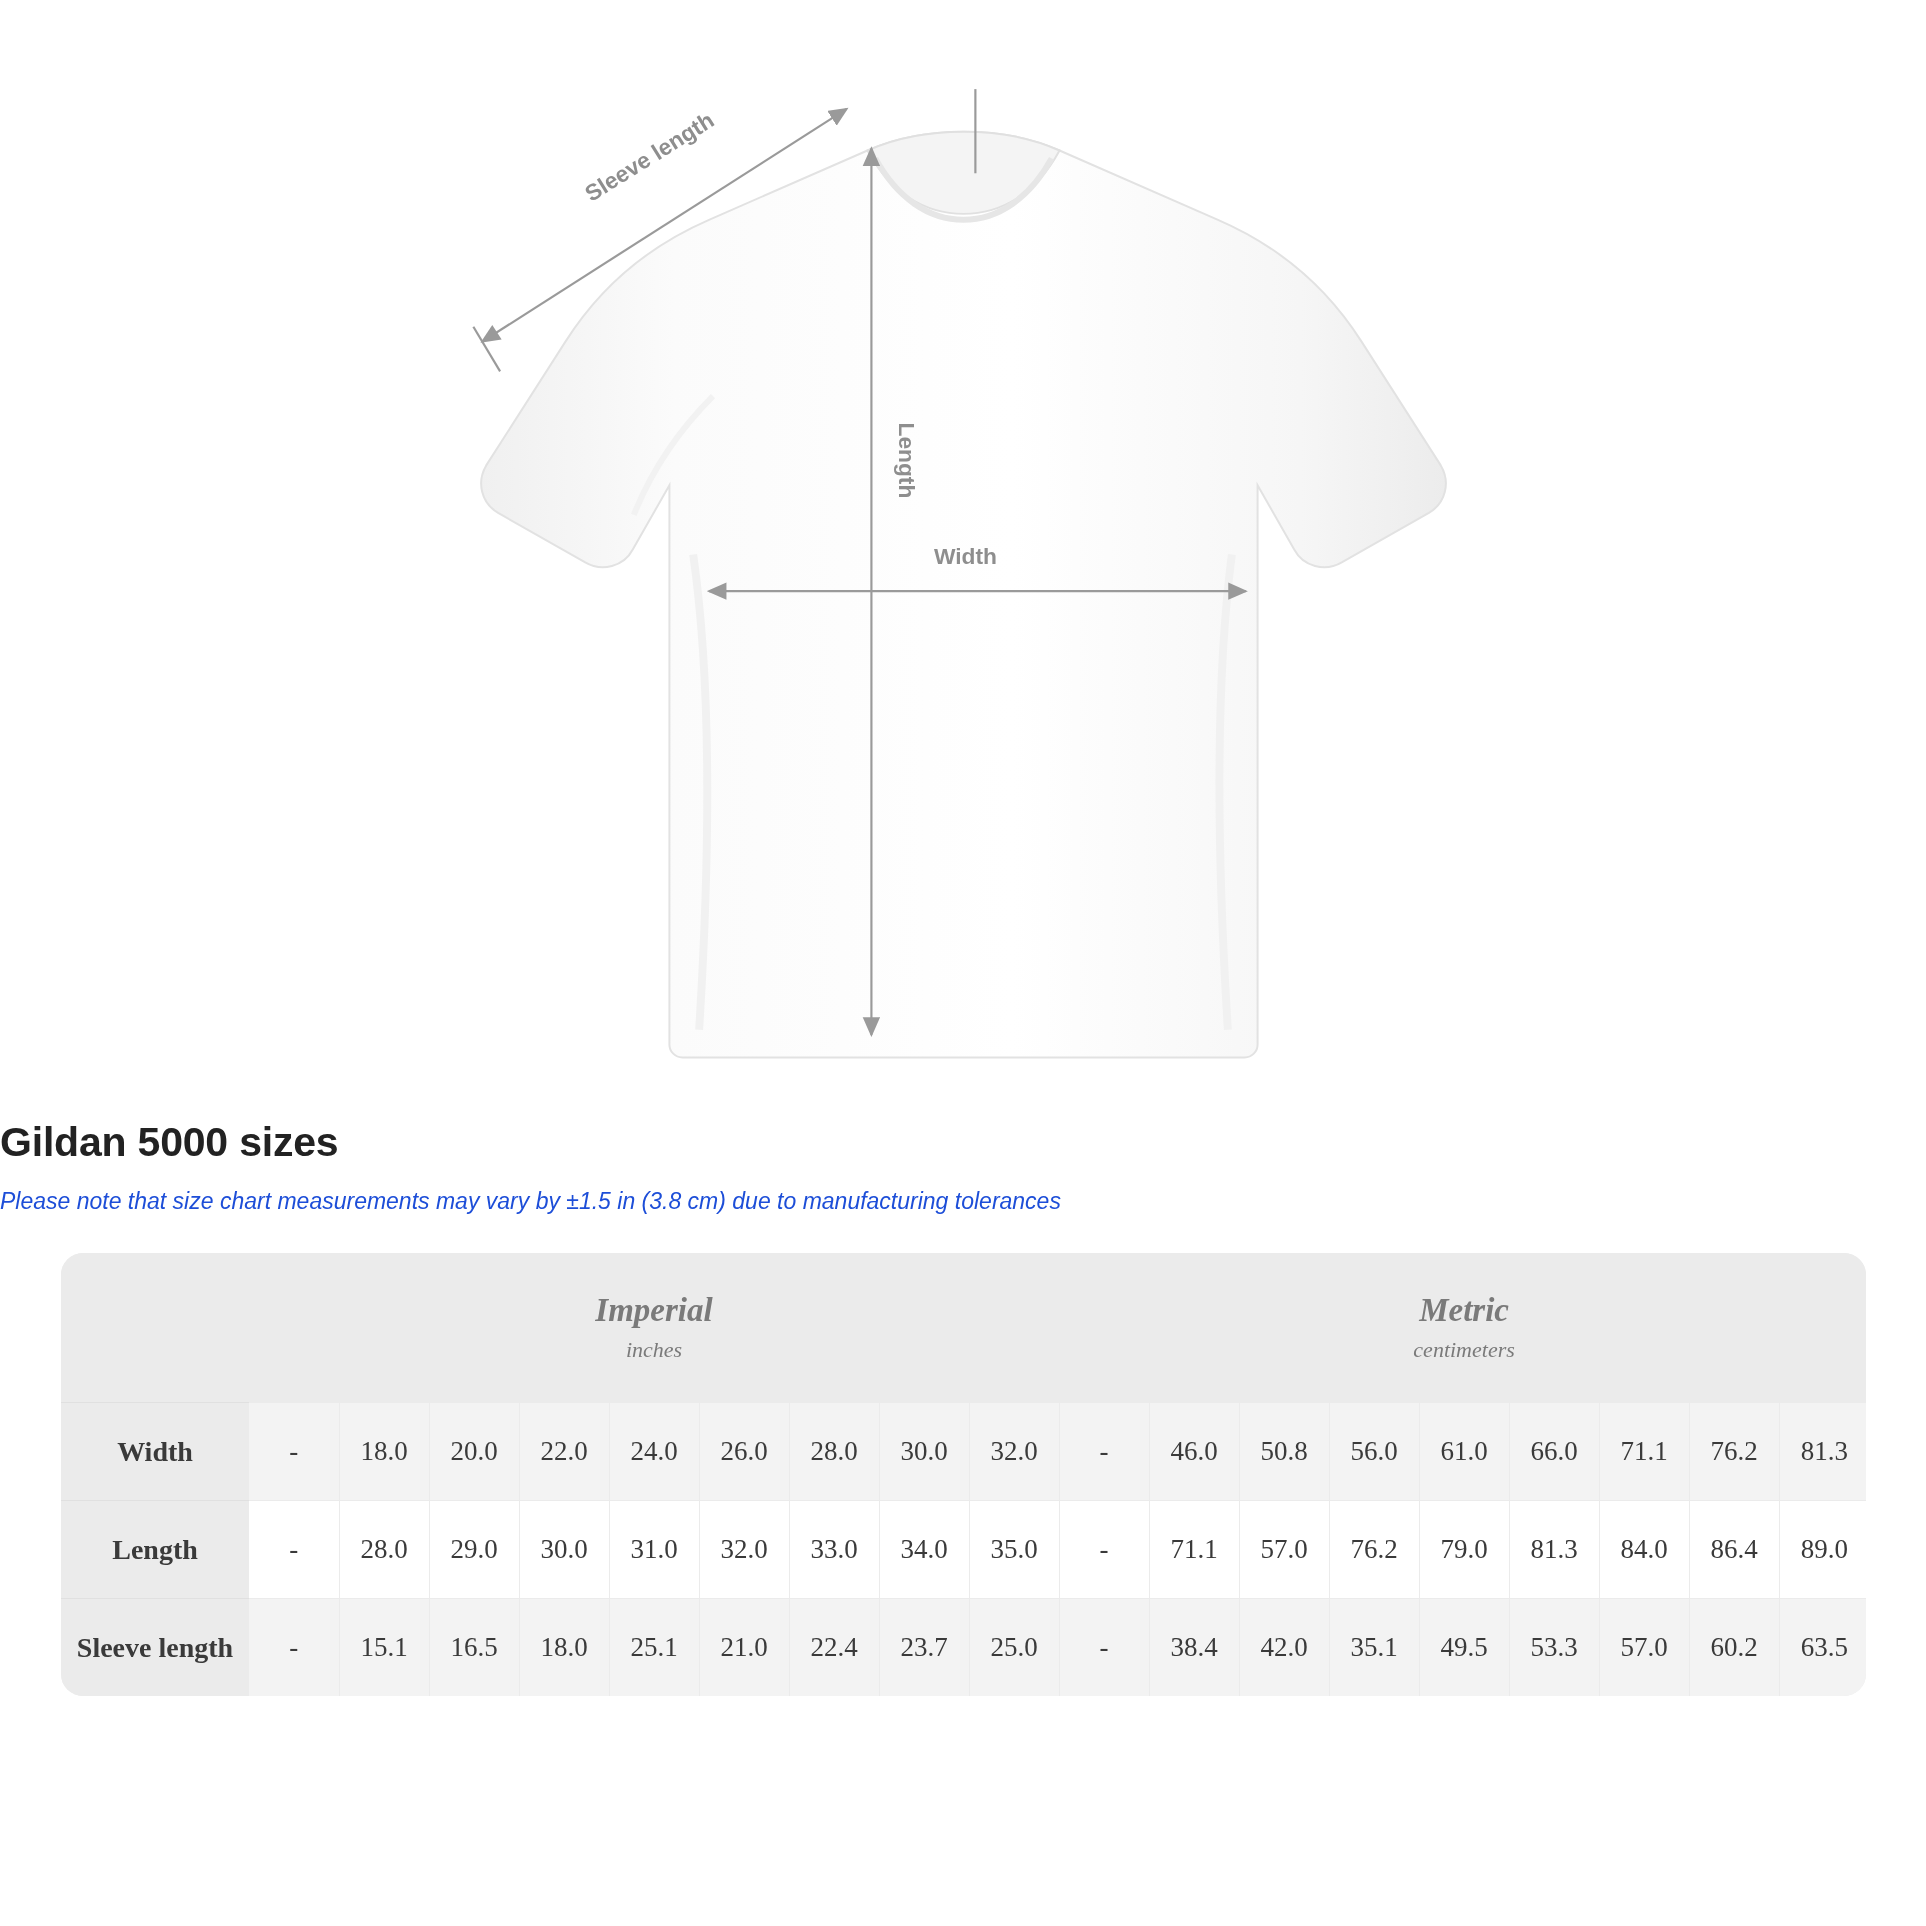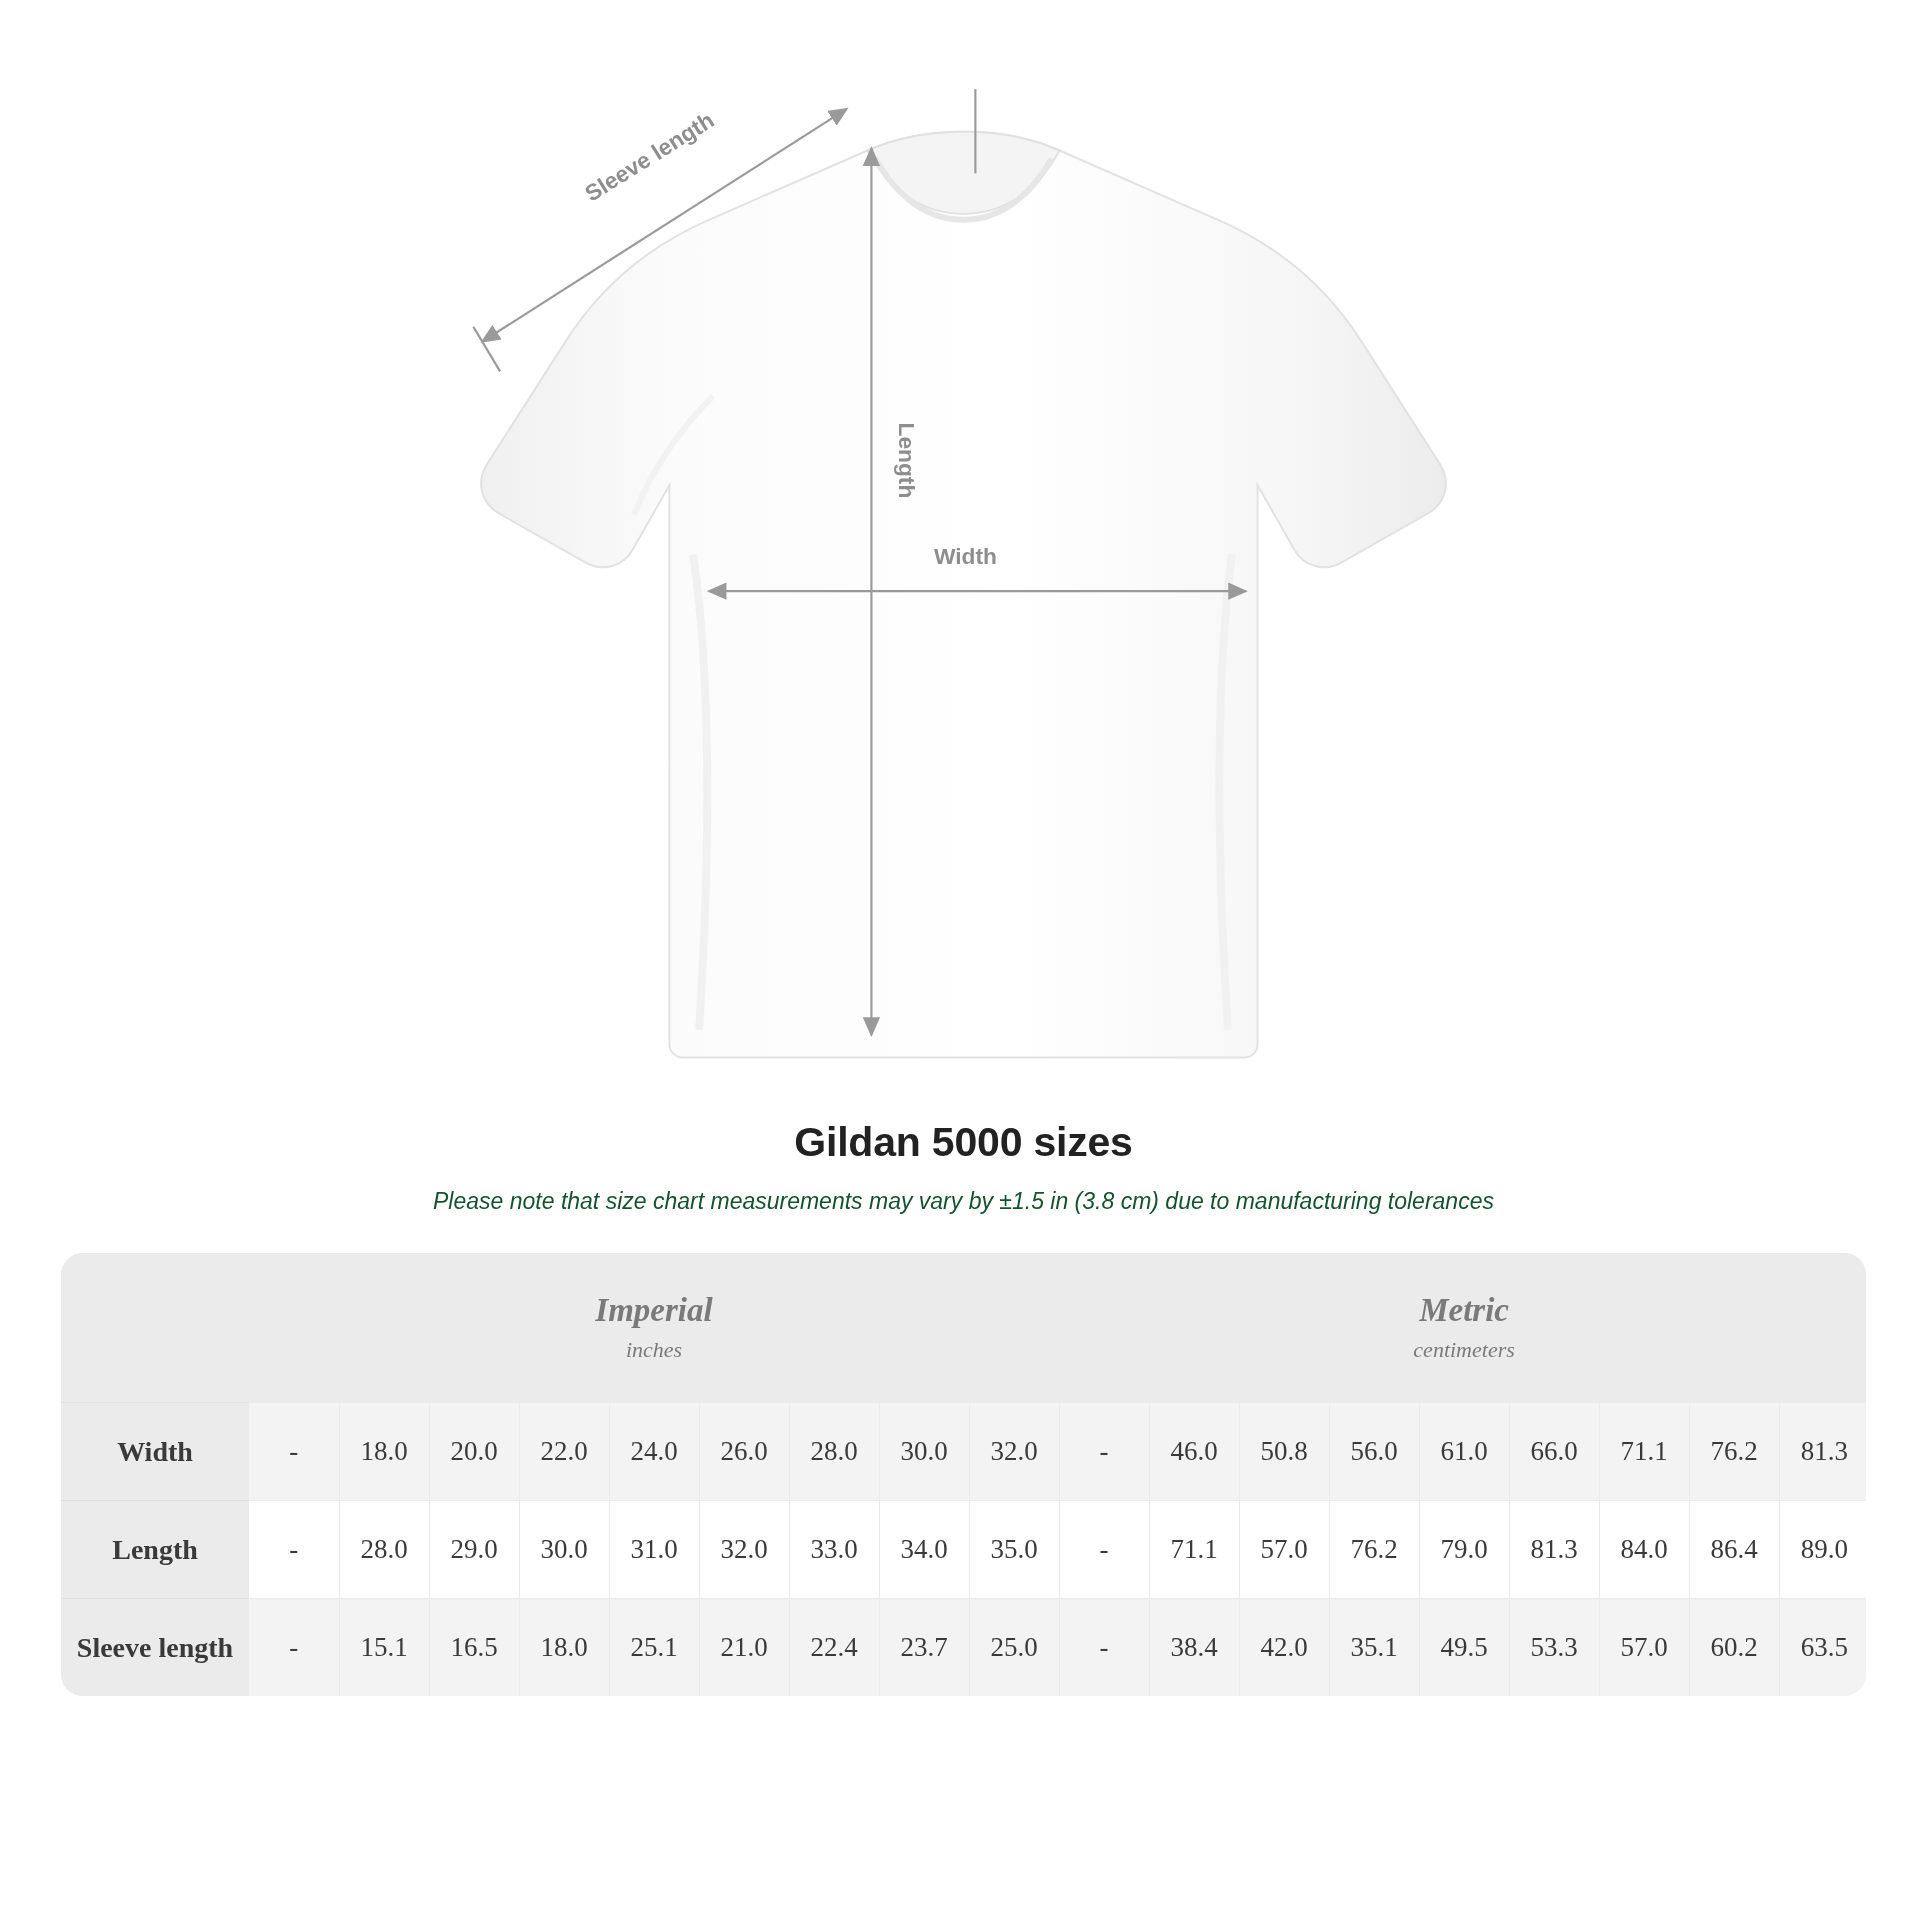--- a/index.html
+++ b/index.html
@@ -20,33 +20,33 @@
     position: relative;
     width: 1927px;
     height: 1109px;
   }
   .illustration svg {
     display: block;
   }
 
   
   .titles {
-    text-align: center;
+    text-align: left;
     margin-top: 10px;
   }
   .chart-title {
     font-size: 41px;
     font-weight: bold;
     color: #222222;
     letter-spacing: -0.2px;
   }
   .chart-note {
     font-size: 23px;
     font-style: italic;
-    color: #14532d;
+    color: #1d4ed8;
     margin-top: 22px;
   }
 
   
   .table-wrap {
     margin: 38px 61px 0 61px;
     border-radius: 22px;
     overflow: hidden;
     background: #ebebeb;
     font-family: Liberation Serif, serif;

